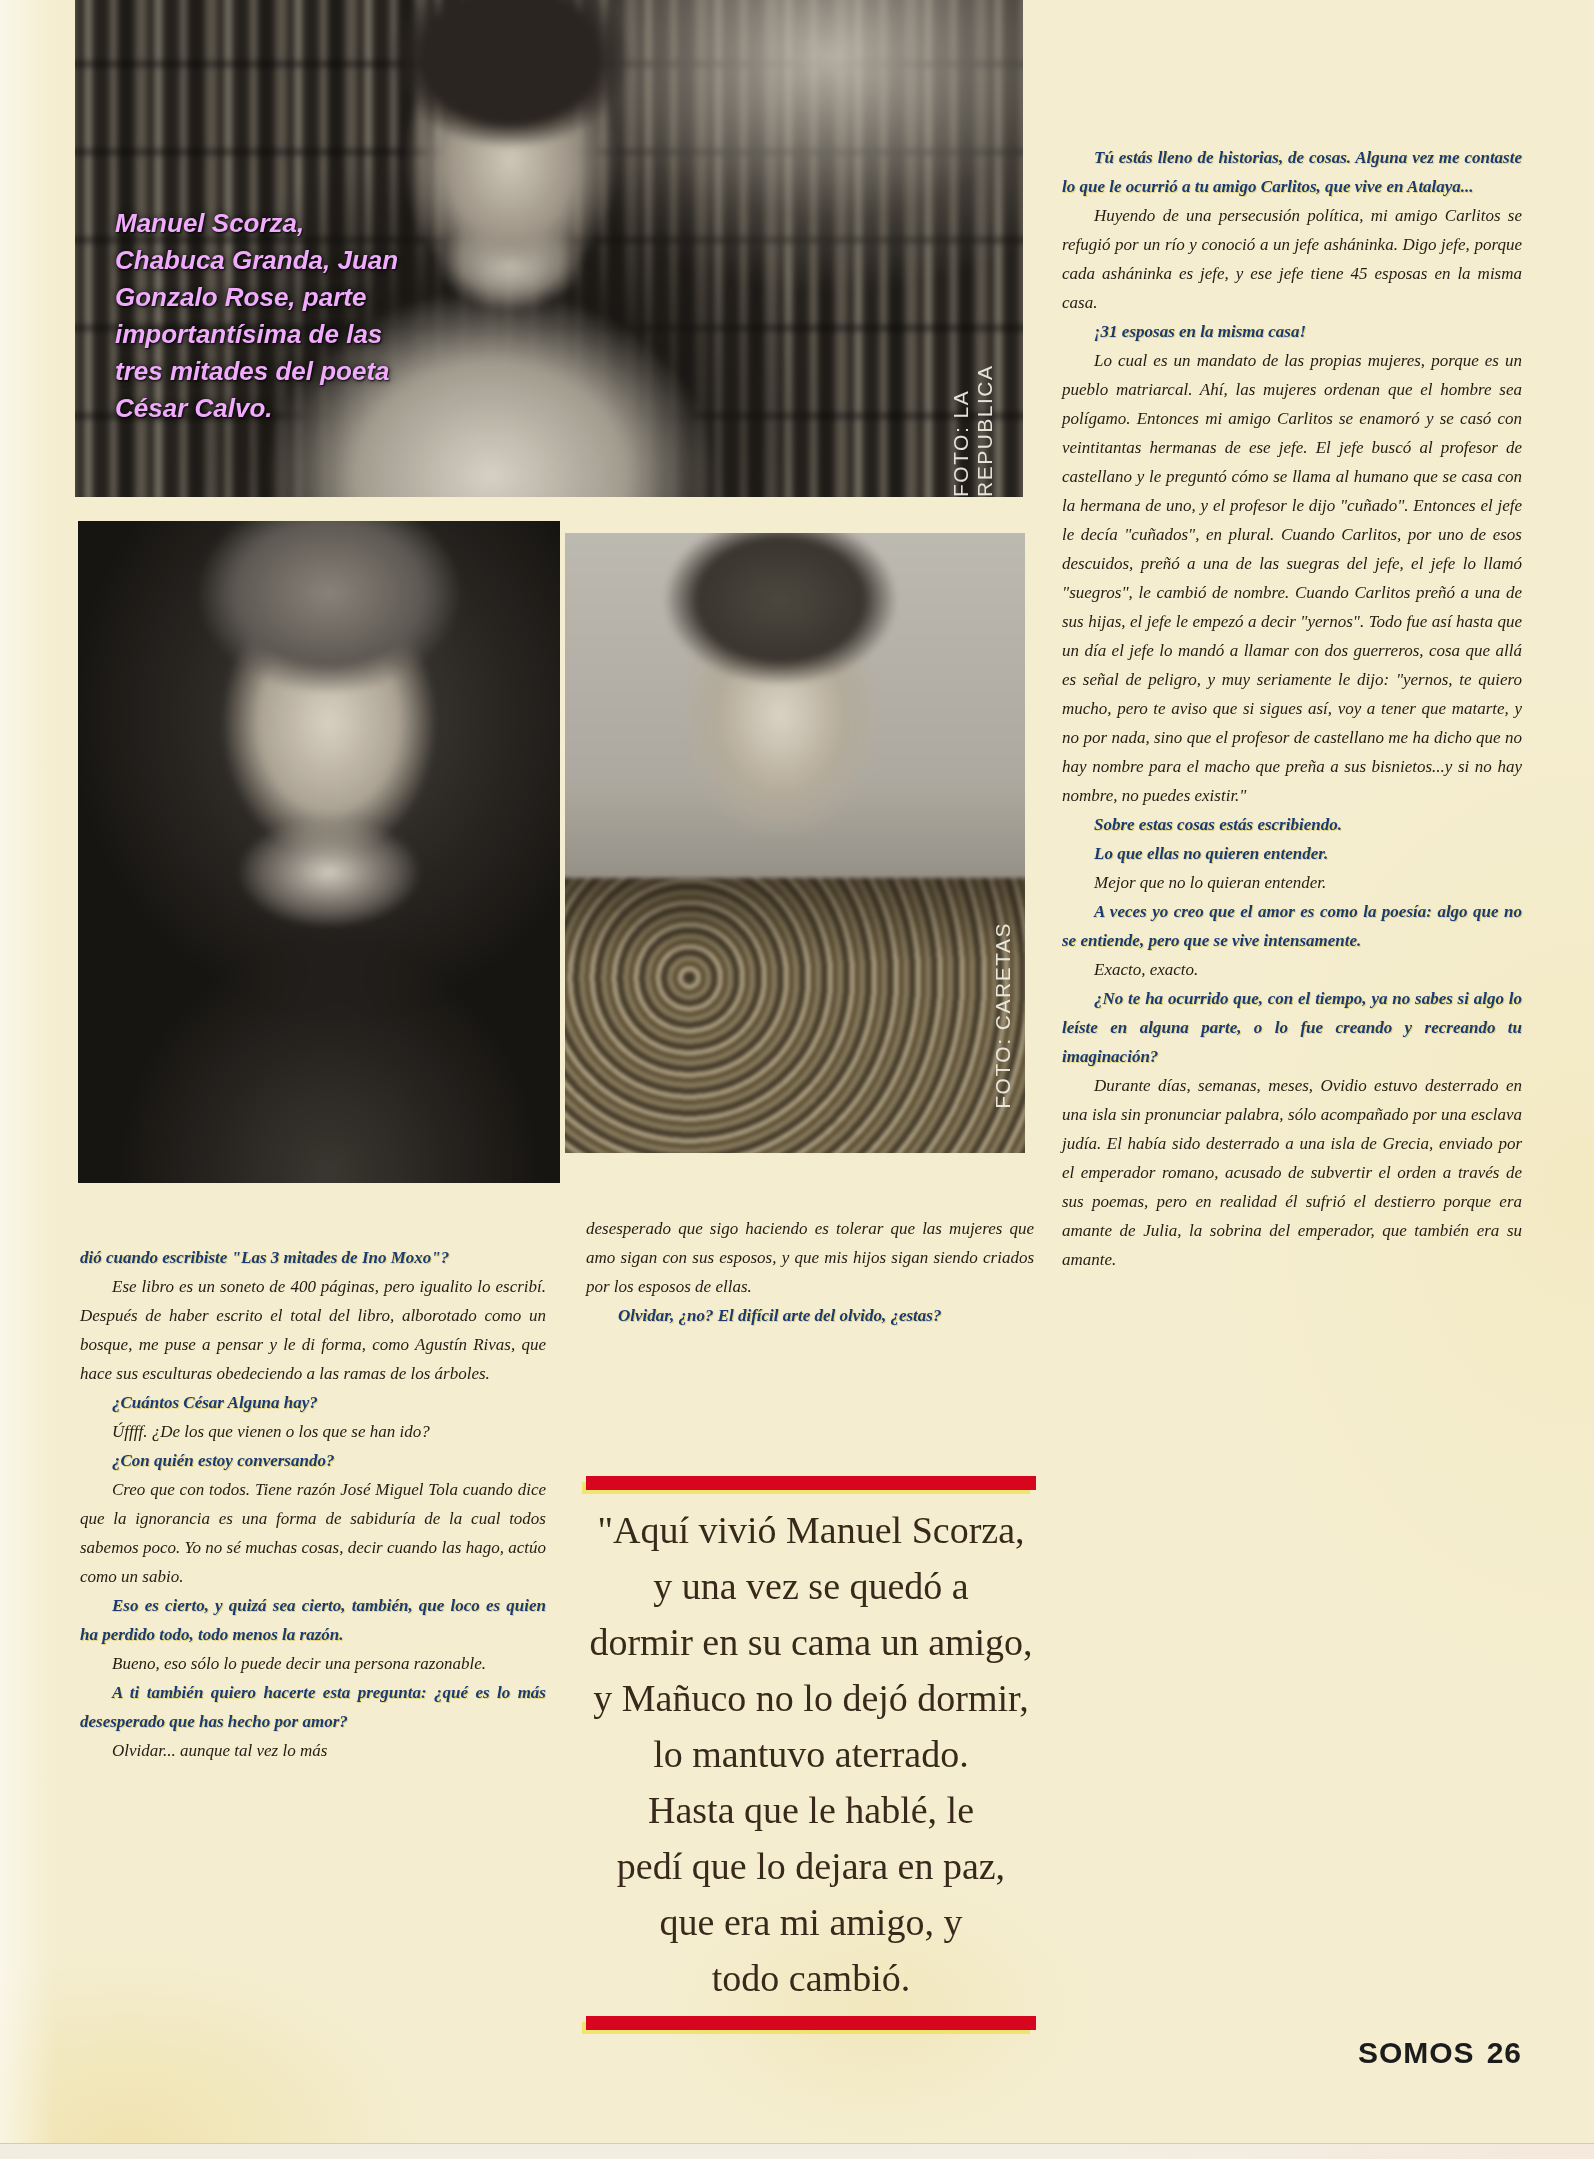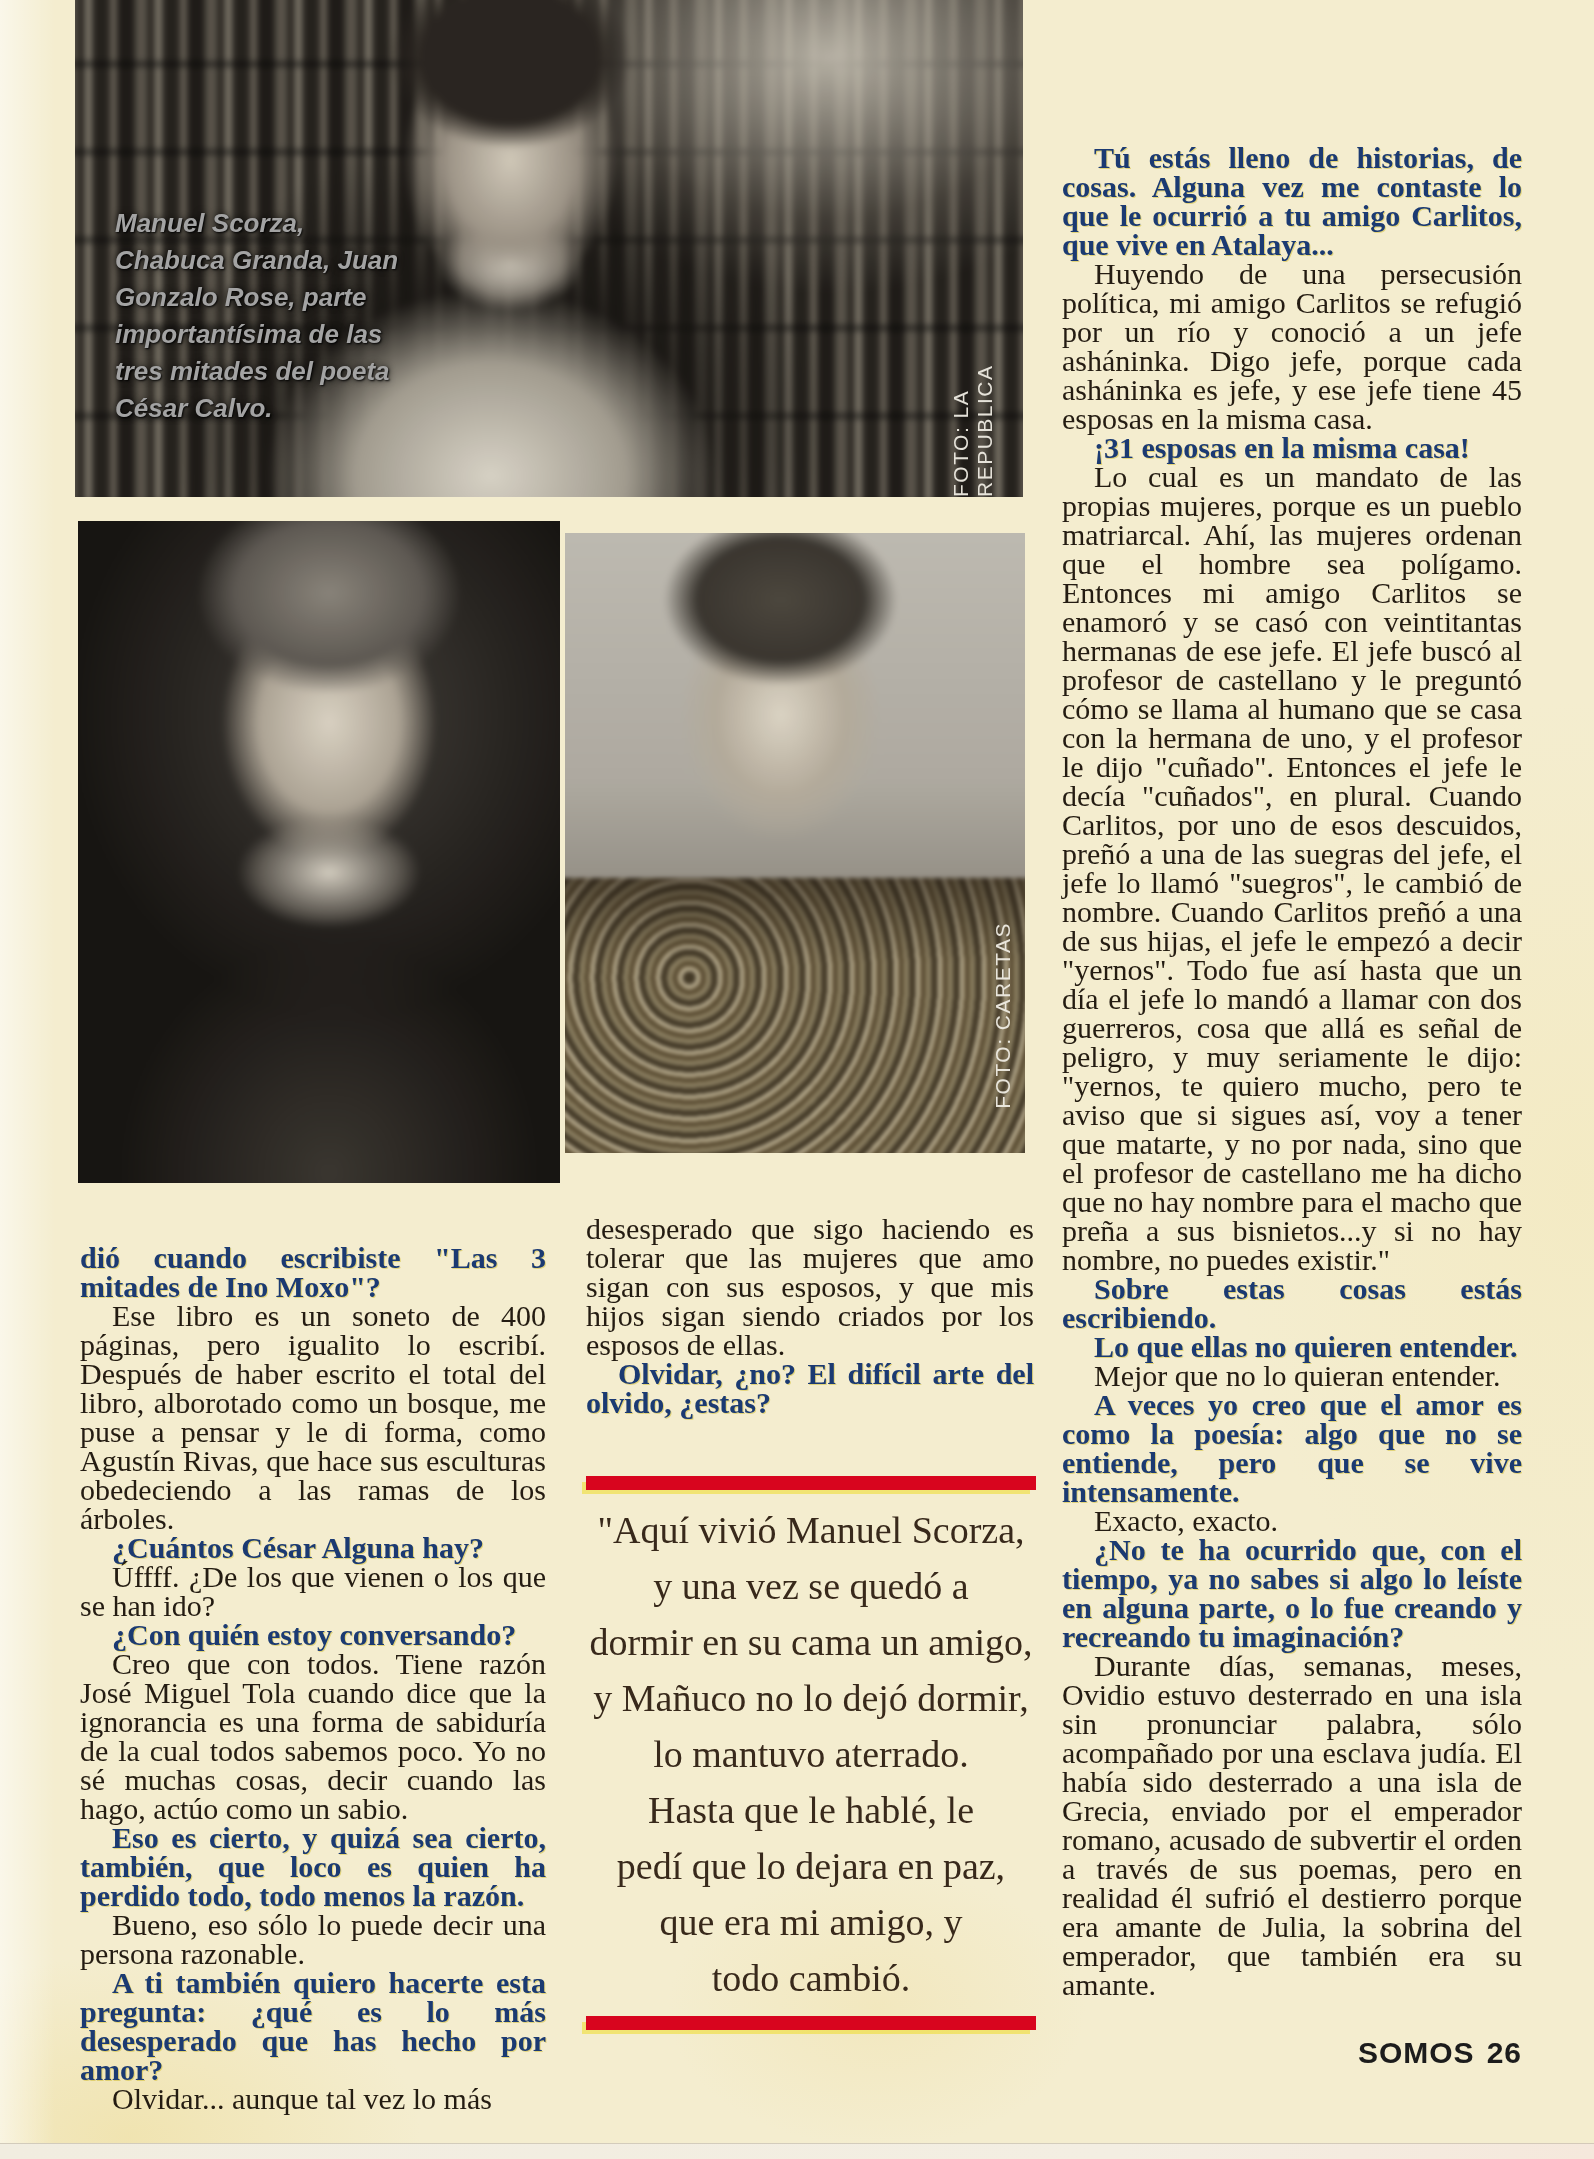--- a/index.html
+++ b/index.html
@@ -51,33 +51,33 @@
   .paisley{
     position:absolute;left:-10px;right:-10px;bottom:-10px;height:46%;
     filter:blur(2px);
     background:
       linear-gradient(180deg, rgba(40,32,22,.55) 0%, rgba(40,32,22,0) 30%),
       repeating-radial-gradient(circle at 28% 35%, #443a28 0 7px, #c0b496 7px 11px, #5c4e34 11px 17px, #8d8163 17px 22px);
   }
   .caption{
     position:absolute;left:40px;top:205px;width:310px;
     font-family:"Liberation Sans",sans-serif;font-style:italic;font-weight:bold;
-    font-size:26px;line-height:37px;color:#a3a3a3;white-space:pre-line;
+    font-size:26px;line-height:37px;color:#f0abfc;white-space:pre-line;
     text-shadow:0 0 7px rgba(0,0,0,.75), 1px 1px 2px rgba(0,0,0,.85);
   }
   .credit{
     position:absolute;font-family:"Liberation Sans",sans-serif;color:#f2efe6;
     font-size:21px;letter-spacing:1.5px;writing-mode:vertical-rl;transform:rotate(180deg);
     opacity:.93;
   }
   .credit-top{right:26px;top:292px;}
   .credit-right{right:10px;bottom:44px;}
 
   
-  .col{position:absolute;font-size:30px;line-height:29px;color:#241c12;text-align:justify;hyphens:auto;-webkit-hyphens:auto;}
+  .col{position:absolute;font-size:17px;line-height:29px;color:#241c12;text-align:justify;hyphens:auto;font-style:italic;-webkit-hyphens:auto;}
   .col p{margin:0;text-indent:32px;}
   .col p.noindent{text-indent:0;}
   .col p.q{font-weight:bold;color:#1b3a72;text-shadow:1px 1px 0 rgba(200,175,0,.4);}
   .col1{left:80px;top:1243px;width:466px;}
   .col2{left:586px;top:1186px;width:448px;margin-top:28px;}
   .col3{left:1062px;top:143px;width:460px;}
 
   
   .quote-block{position:absolute;left:586px;top:1476px;width:450px;}
   .rule{height:14px;background:#d8051e;box-shadow:-5px 5px 0 -1px rgba(238,220,40,.55);}

